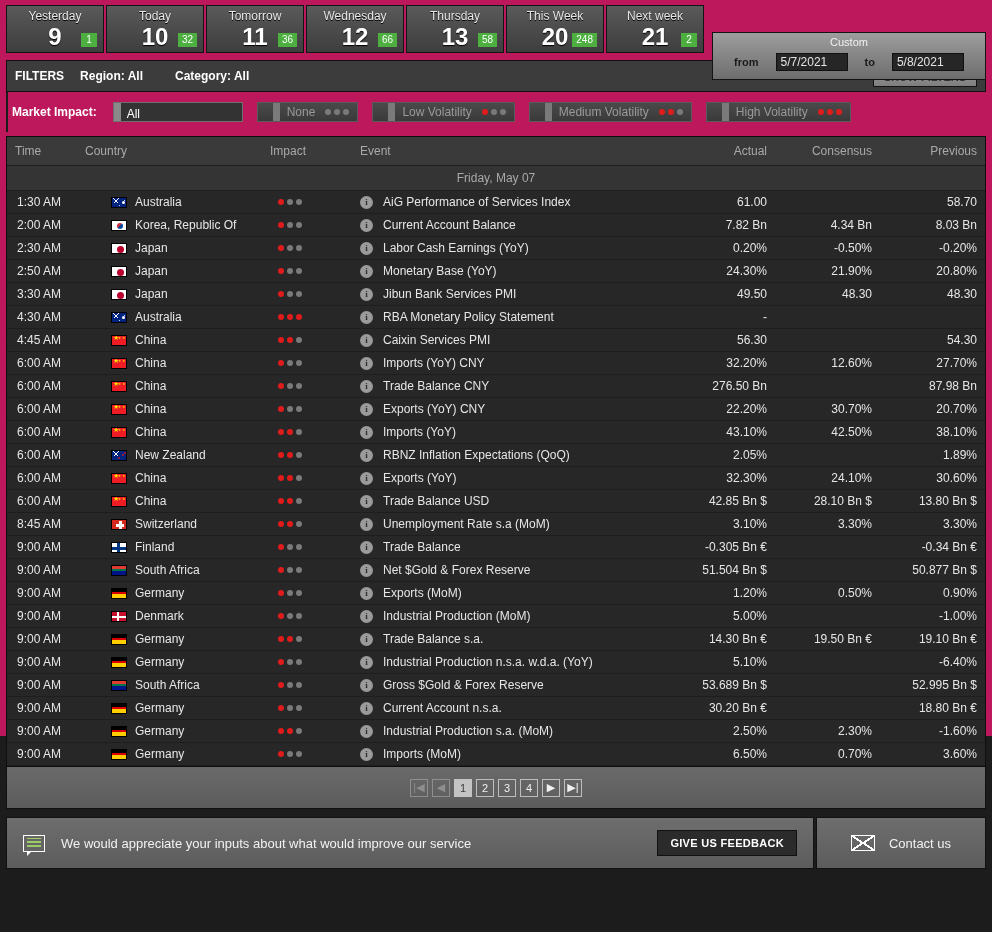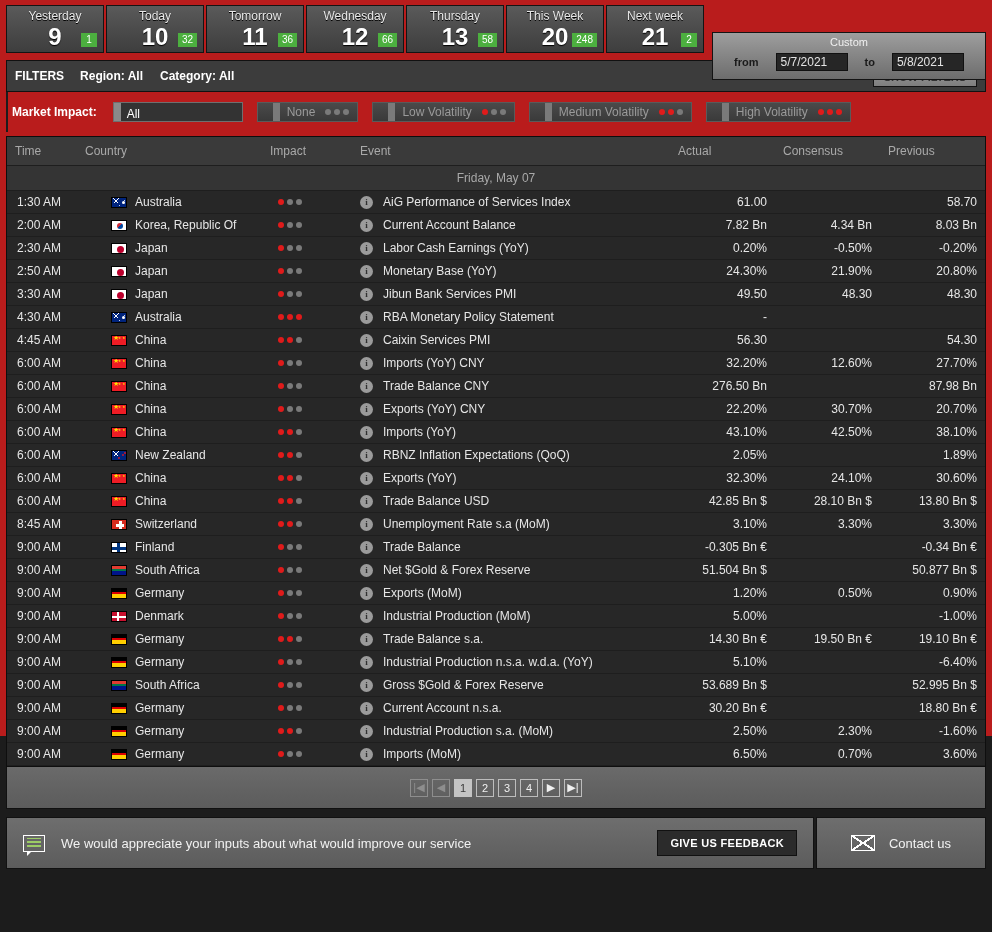--- a/index.html
+++ b/index.html
@@ -2,21 +2,21 @@
 <html><head>
 <meta charset="utf-8">
 <style>
   * { box-sizing: border-box; margin: 0; padding: 0; }
   html, body {
     width: 992px; height: 932px;
     background: #1c1c1c;
     font-family: "Liberation Sans", sans-serif;
     overflow: hidden;
   }
-  .page { width: 992px; height: 736px; background: #b91c1c; position: relative; }
+  .page { width: 992px; height: 736px; background: #be185d; position: relative; }
 
   
   .tabs-bar {
     display: flex; align-items: flex-start;
     padding: 5px 6px 0 6px;
     height: 58px; gap: 2px;
   }
   .date-tab {
     width: 98px; height: 48px;
     background: linear-gradient(to bottom,#5a5a5a 0%, #4a4a4a 55%, #3e3e3e 100%);
@@ -62,21 +62,21 @@
     padding: 2px 4px; width: 72px; height: 18px; line-height: 14px;
   }
 
   
   .filters-bar {
     margin: 2px 6px 0 6px; height: 32px;
     background: #3c3c3c; border: 1px solid #111;
     display: flex; align-items: center; padding: 0 8px;
   }
   .filters-bar .f-label { color: #fff; font-size: 12px; font-weight: bold; margin-right: 16px; }
-  .filters-bar .f-item { color: #fff; font-size: 12px; font-weight: bold; margin-right: 17px; cursor: pointer; }
+  .filters-bar .f-item { color: #fff; font-size: 12px; font-weight: bold; margin-right: 32px; cursor: pointer; }
   .filters-bar .spacer { flex: 1; }
   .show-filters-btn {
     background: linear-gradient(to bottom,#9d9d9d,#7e7e7e);
     border: 1px solid #121212; color: #fff; font-weight: bold;
     font-size: 11px; padding: 4px 10px; cursor: pointer;
     font-family: "Liberation Sans", sans-serif;
     text-shadow: 0 1px 0 #333;
   }
 
   
@@ -104,21 +104,21 @@
   .dot.red { background: #e01b1b; }
   .dot.gray { background: #7a7a7a; }
 
   
   .table-wrap { margin: 4px 6px 0 6px; border: 1px solid #0e0e0e; background: #262626; }
   table.cal { width: 100%; border-collapse: collapse; }
   table.cal thead th {
     background: #3a3a3a; color: #a9a9a9; font-size: 12px; font-weight: normal;
     text-align: left; padding: 7px 8px; border-bottom: 1px solid #1e1e1e;
   }
-  table.cal thead th.num { }
+  table.cal thead th.num { text-align: right; }
   .daterow td {
     background: #343434; color: #a9a9a9; font-size: 12px;
     text-align: center; padding: 5px 0; border-bottom: 1px solid #1e1e1e;
   }
   table.cal tbody tr.evrow td {
     background: #272727; color: #e6e6e6; font-size: 12px;
     padding: 4px 8px; border-bottom: 1px solid #1e1e1e;
     height: 20px;
   }
   td.c-time { width: 70px; color: #b9b9b9; padding-left: 10px !important; }

